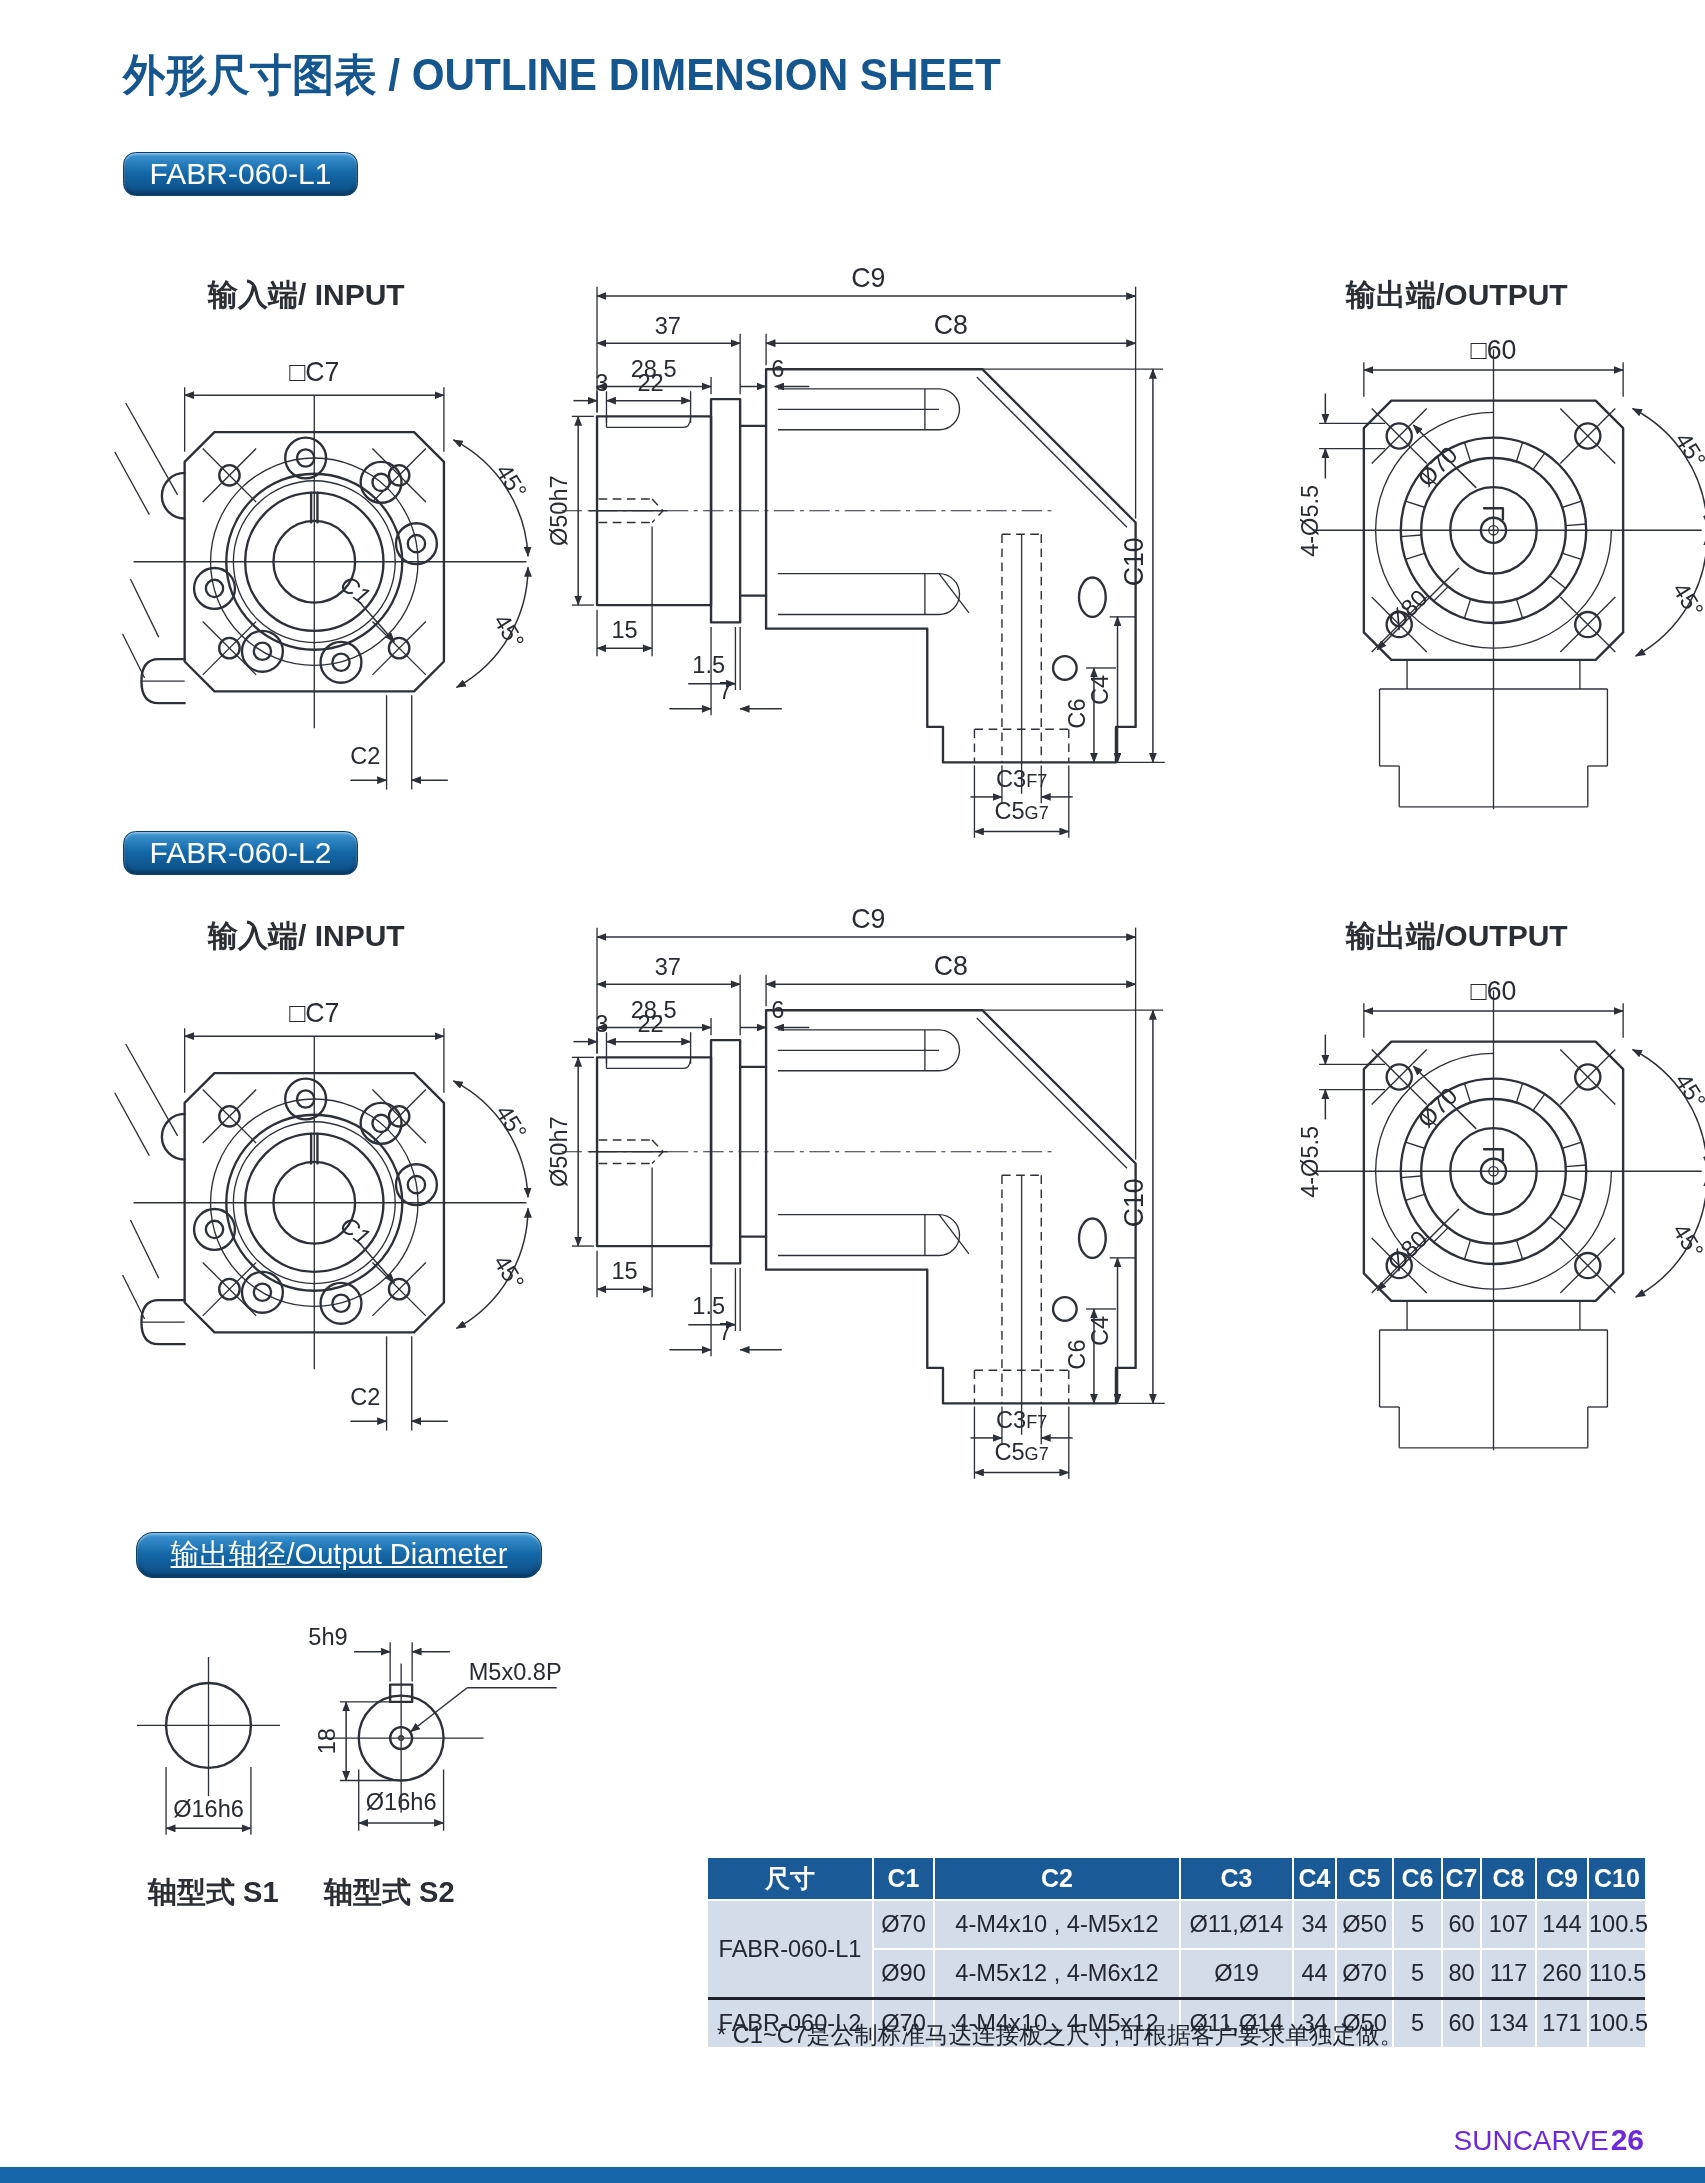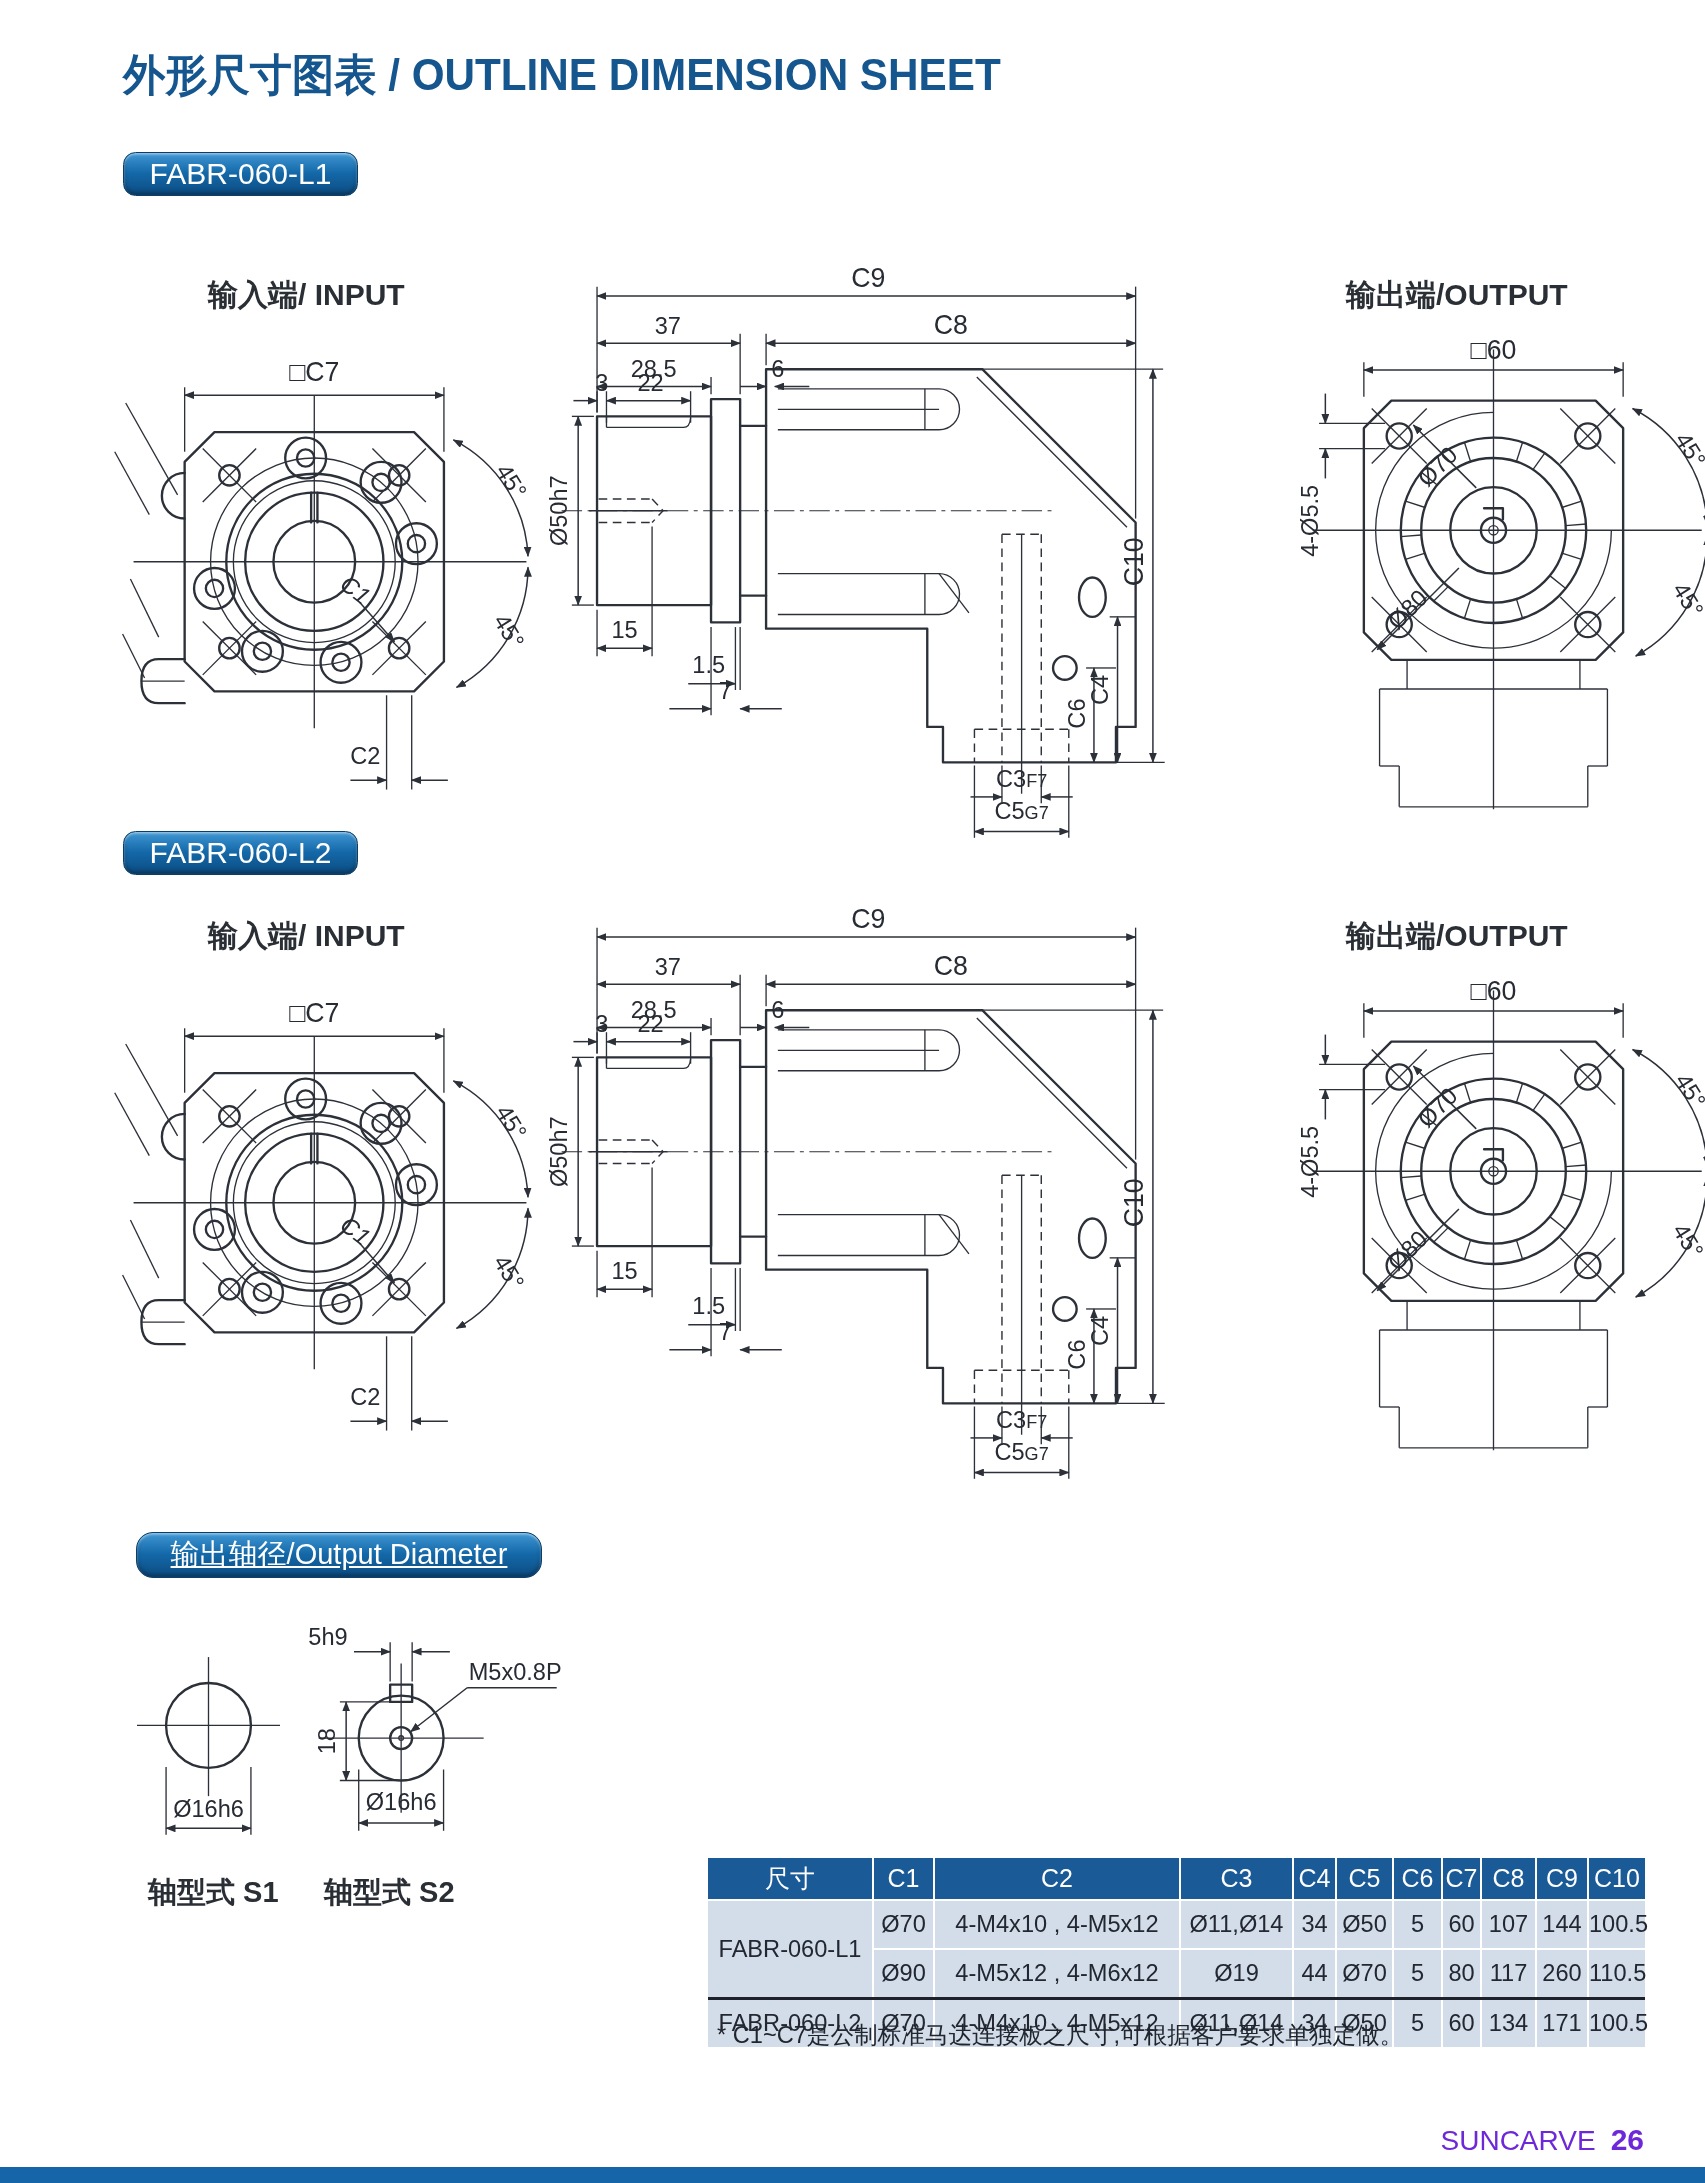--- a/index.html
+++ b/index.html
@@ -22,30 +22,30 @@
   svg .dim{stroke:#2c3039;stroke-width:1.9;fill:none;marker-start:url(#ar);marker-end:url(#ar);}
   svg .ld{stroke:#2c3039;stroke-width:1.9;fill:none;marker-end:url(#ar);}
   svg .dsh{stroke:#2c3039;stroke-width:1.8;fill:none;stroke-dasharray:11 7;}
   svg .cl{stroke:#2c3039;stroke-width:1.5;fill:none;stroke-dasharray:26 7 5 7;}
   svg text{font-family:"Liberation Sans",sans-serif;fill:#272b33;font-size:30px;}
   svg text.big{font-size:34px;}
   .shaft-label{position:absolute;font-size:29px;color:#2a2e35;font-weight:bold;}
   
   .dim-table{position:absolute;left:708px;top:1858px;border-collapse:collapse;table-layout:fixed;
              width:937px;font-size:23.6px;}
-  .dim-table th{background:#1a5a96;color:#ffffff;font-weight:normal;font-size:25px;height:41px;
+  .dim-table th{background:#1a5a96;color:#ffffff;font-weight:bold;font-size:25px;height:41px;
                 border-right:2.4px solid #fff;border-bottom:2.4px solid #fff;padding:0;}
   .dim-table td{background:#d2dde9;text-align:center;height:47px;border-right:2.4px solid #fff;
                 padding:0;color:#222731;}
   .dim-table tr.r1 td{border-bottom:2.4px solid #fff;}
   .dim-table tr.r3 td{border-top:3.1px solid #1c212b;}
   .dim-table th:last-child,.dim-table td:last-child{border-right:none;}
   .notes{position:absolute;left:717px;font-size:23.6px;color:#21262e;white-space:nowrap;}
   .footer{position:absolute;top:2123px;right:61px;font-size:28px;color:#6d28d9;display:flex;align-items:baseline;}
-  .footer b{margin-left:15px;font-size:30px;}
+  .footer b{margin-left:2px;font-size:30px;}
   .bottom-bar{position:absolute;left:0;right:0;bottom:0;height:16.5px;background:#1565a8;}
 </style>
 </head>
 <body>
 
 <div class="page">
 
   <div class="page-title">外形尺寸图表 / OUTLINE DIMENSION SHEET</div>
 
   <div class="badge badge-model" style="top:152px">FABR-060-L1</div>

